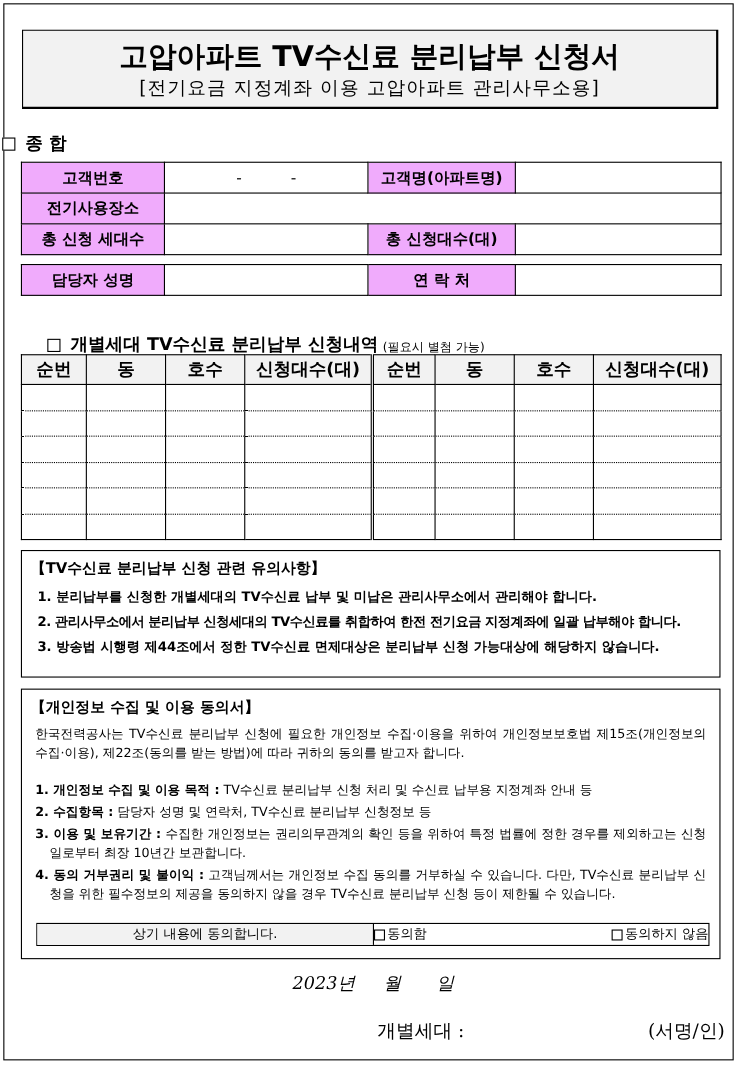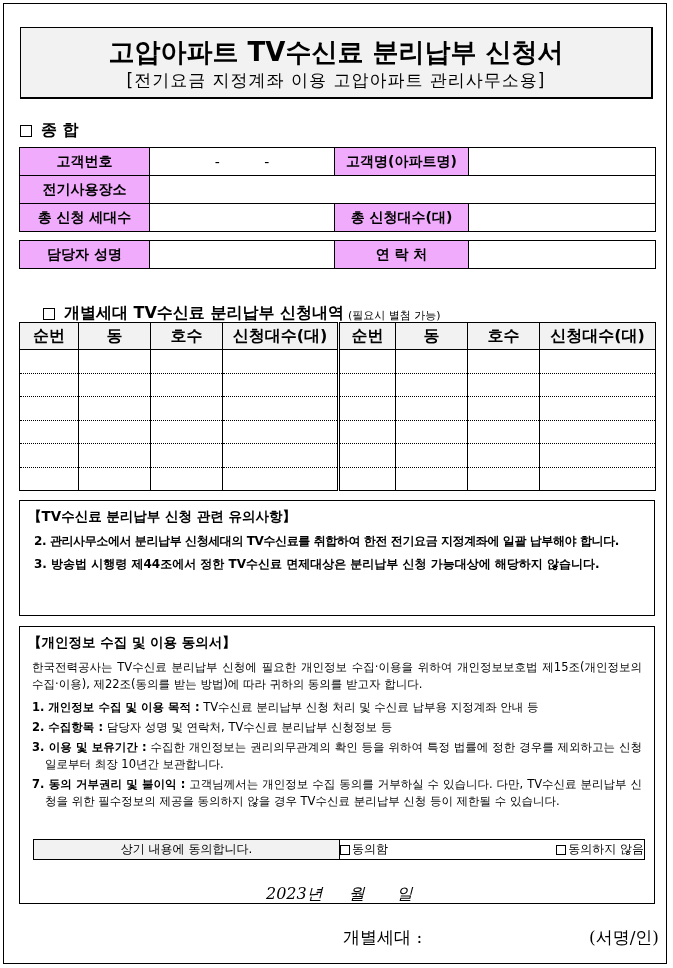--- a/index.html
+++ b/index.html
@@ -39,21 +39,21 @@
 </head>
 <body>
 
 <div class="abs outer"></div>
 
 <div class="abs title-box">
   <div class="title-main">고압아파트 TV수신료 분리납부 신청서</div>
   <div class="title-sub">[전기요금 지정계좌 이용 고압아파트 관리사무소용]</div>
 </div>
 
-<div class="abs sec-head" style="left:20px; top:120px;justify-content:center;">
+<div class="abs sec-head" style="left:2px; top:120px;justify-content:center;">
   <span class="box"></span>
   <span>종 합</span>
 </div>
 
 <table class="sum" style="left:19px; top:147px; width:636px;">
   <colgroup>
       <col style="width:130px">
       <col style="width:185px">
       <col style="width:134px">
       <col style="width:187px">
@@ -181,38 +181,39 @@
     <td></td>
     <td></td>
     <td></td>
     <td></td>
   </tr>
 </tbody>
   </table>
 
 <div class="abs box-panel" style="left:19px; top:500px; width:636px; height:116px;">
   <div class="panel-title">【TV수신료 분리납부 신청 관련 유의사항】</div>
+  <div class="notice-item" style="margin-top:8px;">1. 분리납부를 신청한 개별세대의 TV수신료 납부 및 미납은 관리사무소에서 관리해야 합니다.</div>
   <div class="notice-item" style="margin-top:7px; letter-spacing:-0.4px;">2. 관리사무소에서 분리납부 신청세대의 TV수신료를 취합하여 한전 전기요금 지정계좌에 일괄 납부해야 합니다.</div>
   <div class="notice-item" style="margin-top:7px;">3. 방송법 시행령 제44조에서 정한 TV수신료 면제대상은 분리납부 신청 가능대상에 해당하지 않습니다.</div>
 </div>
 
-<div class="abs box-panel" style="left:19px; top:626px; width:636px; height:278px;">
+<div class="abs box-panel" style="left:19px; top:626px; width:636px; height:246px;">
   <div class="panel-title" style="margin-bottom:7px;">【개인정보 수집 및 이용 동의서】</div>
   <div class="priv-text">한국전력공사는 TV수신료 분리납부 신청에 필요한 개인정보 수집·이용을 위하여 개인정보보호법 제15조(개인정보의 수집·이용), 제22조(동의를 받는 방법)에 따라 귀하의 동의를 받고자 합니다.</div>
-  <div class="priv-item" style="margin-top:6px;">
+  <div class="priv-item" style="margin-top:17px;">
     <b>1. 개인정보 수집 및 이용 목적 :</b><span> TV수신료 분리납부 신청 처리 및 수신료 납부용 지정계좌 안내 등</span>
   </div>
   <div class="priv-item" style="margin-top:3px;">
     <b>2. 수집항목 :</b><span> 담당자 성명 및 연락처, TV수신료 분리납부 신청정보 등</span>
   </div>
   <div class="priv-item" style="margin-top:3px;">
     <b>3. 이용 및 보유기간 :</b><span> 수집한 개인정보는 권리의무관계의 확인 등을 위하여 특정 법률에 정한 경우를 제외하고는 신청일로부터 최장 10년간 보관합니다.</span>
   </div>
   <div class="priv-item" style="margin-top:3px;">
-    <b>7. 동의 거부권리 및 불이익 :</b><span> 고객님께서는 개인정보 수집 동의를 거부하실 수 있습니다. 다만, TV수신료 분리납부 신청을 위한 필수정보의 제공을 동의하지 않을 경우 TV수신료 분리납부 신청 등이 제한될 수 있습니다.</span>
+    <b>4. 동의 거부권리 및 불이익 :</b><span> 고객님께서는 개인정보 수집 동의를 거부하실 수 있습니다. 다만, TV수신료 분리납부 신청을 위한 필수정보의 제공을 동의하지 않을 경우 TV수신료 분리납부 신청 등이 제한될 수 있습니다.</span>
   </div>
 </div>
 
 <div class="abs agree-row">
   <div class="left">상기 내용에 동의합니다.</div>
   <div class="right">
     <label class="chk">
       <span class="sq"></span>
       <span>동의함</span>
     </label>

